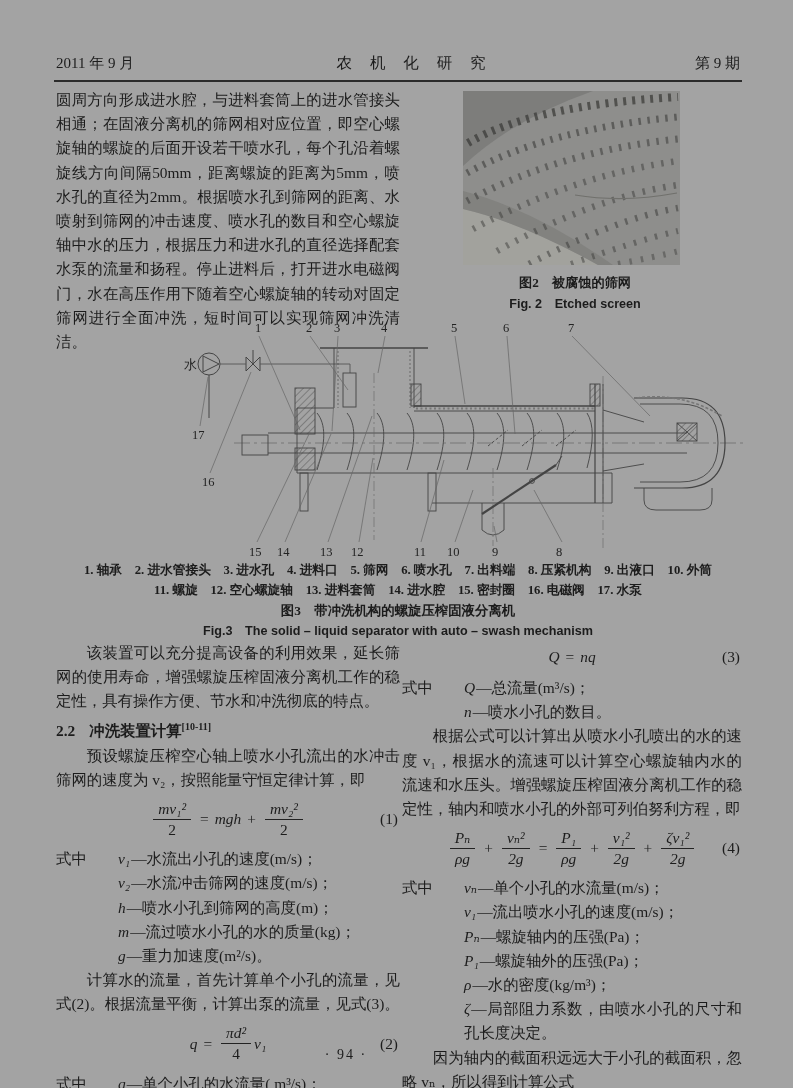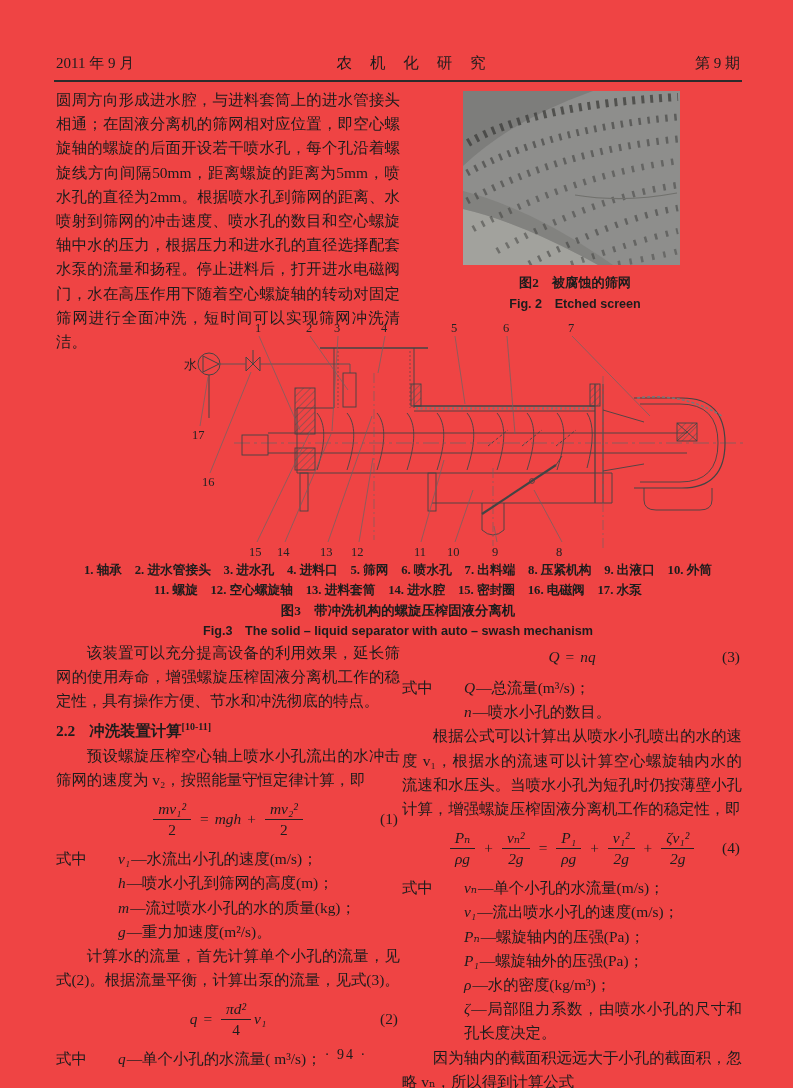--- a/index.html
+++ b/index.html
@@ -1,18 +1,18 @@
 <!DOCTYPE html>
 <html><head>
 <meta charset="utf-8">
 <style>
   html,body{margin:0;padding:0;background:#e8e8e6;}
   .sheet{
     position:relative;width:793px;height:1088px;margin:0 auto;
-    background:#ef4444;color:#1c1c1c;overflow:hidden;
+    background:#a3a3a3;color:#1c1c1c;overflow:hidden;
     font-family:"Liberation Serif","DejaVu Serif",serif;
   }
   
   .header{position:absolute;left:56px;top:53px;width:684px;display:flex;
     justify-content:space-between;align-items:baseline;font-size:15px;}
   .header .journal{letter-spacing:7px;font-size:15.5px;}
   .header-rule{position:absolute;left:54px;top:80px;width:688px;border-top:2px solid #2b2b2b;}
   
   .para{font-size:15.4px;line-height:24.2px;text-align:justify;}
   .indent{text-indent:2em;}
@@ -262,20 +262,21 @@
           <span class="top var">mv₂²</span>
           <span class="bot">2</span>
         </span>
       <span class="tag">(1)</span>
     </div>
 
     <div class="def-row">
       <span class="def-label">式中</span>
       <div class="def-items">
         <div class="def-item"><span class="var">v₁</span><span>—水流出小孔的速度(m/s)；</span></div>
+        <div class="def-item"><span class="var">v₂</span><span>—水流冲击筛网的速度(m/s)；</span></div>
         <div class="def-item"><span class="var">h</span><span>—喷水小孔到筛网的高度(m)；</span></div>
         <div class="def-item"><span class="var">m</span><span>—流过喷水小孔的水的质量(kg)；</span></div>
         <div class="def-item"><span class="var">g</span><span>—重力加速度(m²/s)。</span></div>
       </div>
     </div>
 
     <div class="para indent">计算水的流量，首先计算单个小孔的流量，见式(2)。根据流量平衡，计算出泵的流量，见式(3)。</div>
 
     <div class="eq">
       <span class="var">q</span>
@@ -306,21 +307,21 @@
     </div>
 
     <div class="def-row">
       <span class="def-label">式中</span>
       <div class="def-items">
         <div class="def-item"><span class="var">Q</span><span>—总流量(m³/s)；</span></div>
         <div class="def-item"><span class="var">n</span><span>—喷水小孔的数目。</span></div>
       </div>
     </div>
 
-    <div class="para indent">根据公式可以计算出从喷水小孔喷出的水的速度 v₁，根据水的流速可以计算空心螺旋轴内水的流速和水压头。当喷水小孔为短孔时仍按薄壁小孔计算，增强螺旋压榨固液分离机工作的稳定性，即</div>
+    <div class="para indent">根据公式可以计算出从喷水小孔喷出的水的速度 v₁，根据水的流速可以计算空心螺旋轴内水的流速和水压头。增强螺旋压榨固液分离机工作的稳定性，轴内和喷水小孔的外部可列伯努利方程，即</div>
 
     <div class="eq">
       <span class="frac">
           <span class="top var">Pₙ</span>
           <span class="bot var">ρg</span>
         </span>
       <span class="op">+</span>
       <span class="frac">
           <span class="top var">vₙ²</span>
           <span class="bot var">2g</span>

